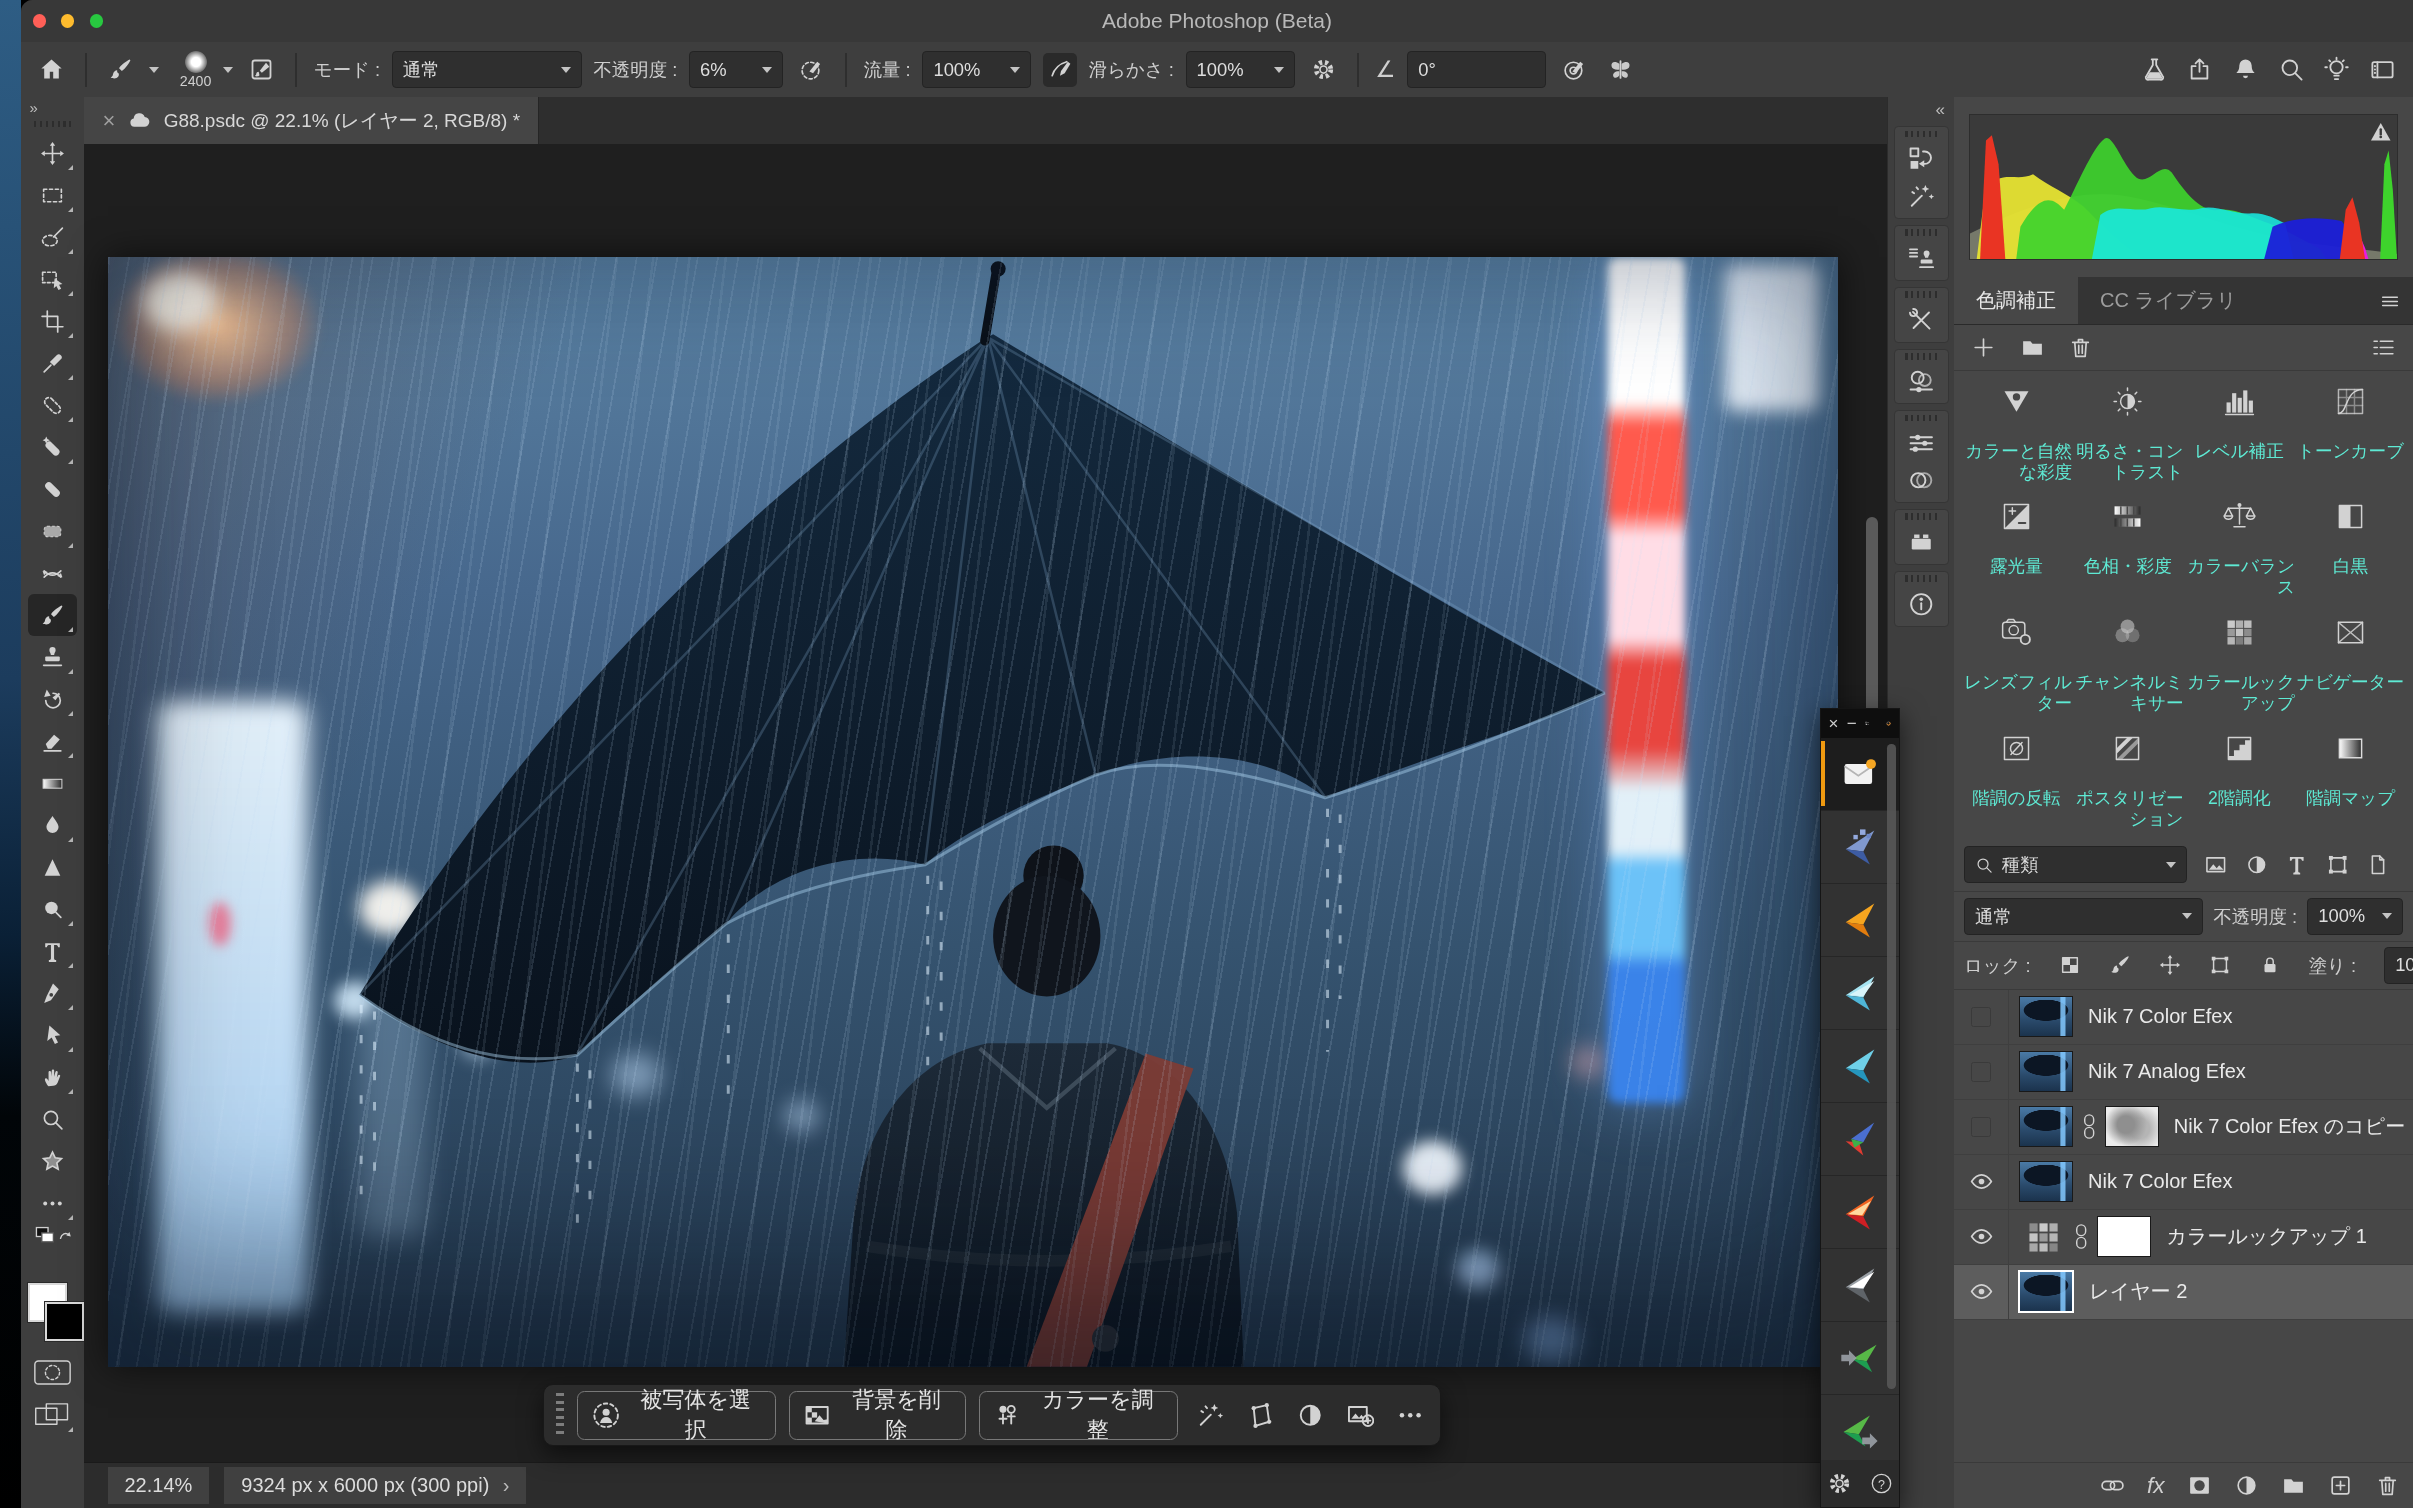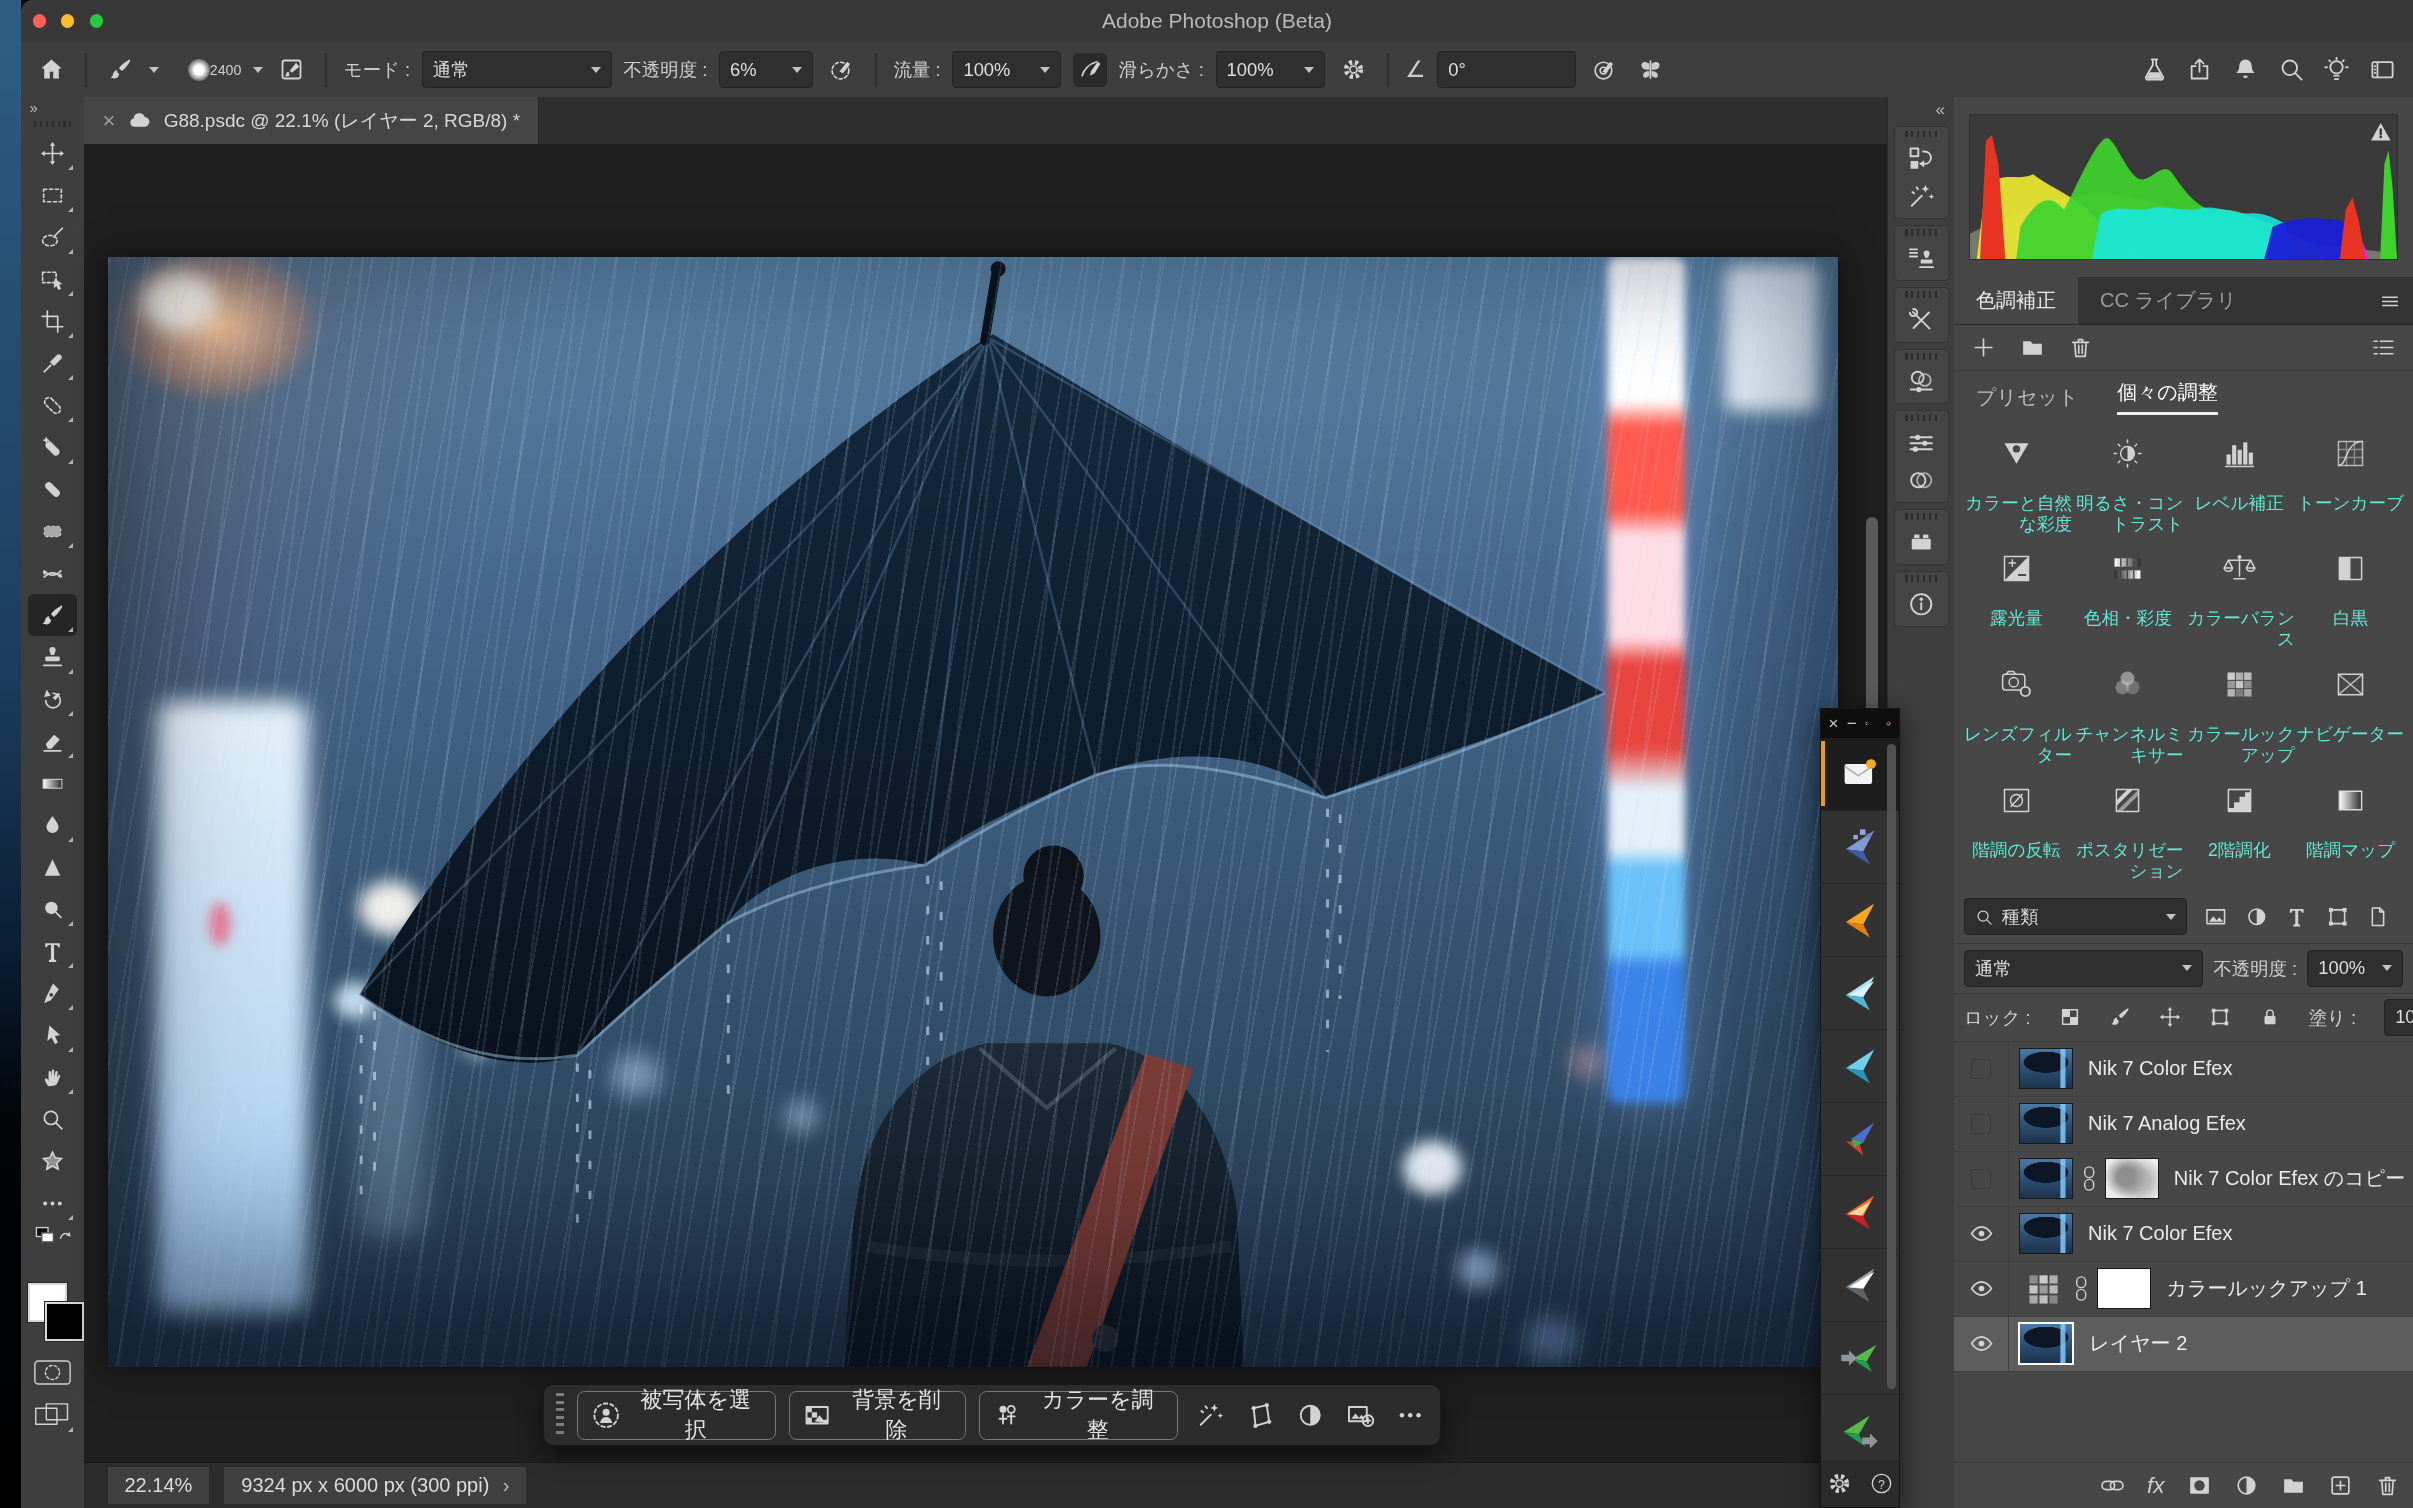--- a/index.html
+++ b/index.html
@@ -15,21 +15,21 @@
   .lbl{font-size:18.4px;color:#cfcfcf;white-space:nowrap}
   
   #wallpaper{left:0;top:0;width:21px;height:1508px;background:linear-gradient(#2e5d84,#1c3c5d 45%,#0a2036 62%,#010508 74%,#000)}
   #window{left:21px;top:0;right:0;bottom:0;background:#222;border-top-left-radius:11.7px;overflow:hidden}
   #titlebar{left:0;right:0;top:0;height:42px;background:#383838;border-bottom:0.8px solid #292929}
   .tl{width:13.4px;height:13.4px;border-radius:50%;position:absolute;top:14.2px}
   #title{left:0;right:0;top:0;height:42px;line-height:42px;text-align:center;font-size:21px;color:#b9b9b9}
   #optionsbar{left:0;right:0;top:42px;height:55px;background:#3e3e3e;border-bottom:1.7px solid #262626;display:flex;align-items:center;padding:0 13.4px;gap:11.7px}
   .obicon{width:34px;height:34px;display:flex;align-items:center;justify-content:center}
   .chip{background:#2a2a2a;border-radius:5px}
-  #brushprev{display:flex;flex-direction:row;align-items:center;line-height:1;margin-left:17px}
+  #brushprev{display:flex;flex-direction:column;align-items:center;line-height:1;margin-left:9px}
   #brushprev .dot{width:22px;height:22px;border-radius:50%;background:radial-gradient(circle,#fff 0 30%,rgba(255,255,255,.25) 70%,transparent 75%)}
   #brushprev .num{font-size:14.2px;color:#cfcfcf;margin-top:1.7px}
   
   #toolbar{left:0;top:97px;width:63px;bottom:0;background:#3e3e3e;border-right:0.8px solid #2c2c2c;display:flex;flex-direction:column;align-items:center}
   #toolbar .hdr{font-size:15px;color:#bdbdbd;letter-spacing:1.7px;height:22px;line-height:22px;align-self:flex-start;padding-left:8.4px}
   .grip{width:37px;height:6.7px;background:repeating-linear-gradient(90deg,#2d2d2d 0 2.5px,transparent 2.5px 5.9px);margin:1.7px 0 5px}
   .tool{width:49px;height:42px;display:flex;align-items:center;justify-content:center;position:relative;flex:0 0 auto}
   .tool.sel{background:#262626;border-radius:5.9px}
   .tool .cor{position:absolute;right:4.2px;bottom:4.2px;width:0;height:0;border-left:5.9px solid transparent;border-bottom:5.9px solid #b5b5b5}
   #colors{position:relative;width:59px;height:99px;margin-top:3.4px}
@@ -1103,24 +1103,20 @@
           <svg width="25" height="25" viewBox="0 0 30 30">
             <use href="#i-trash"></use>
           </svg>
         </span>
       <span style="margin-left:auto">
           <svg width="25" height="25" viewBox="0 0 30 30">
             <use href="#i-listbig"></use>
           </svg>
         </span>
     </div>
-    <div id="subtabs">
-      <span class="off">プリセット</span>
-      <span class="on">個々の調整</span>
-    </div>
     <div id="adjgrid">
       <div class="acell">
           <svg width="37" height="37" viewBox="0 0 44 44">
             <use href="#i-a1"></use>
           </svg>
           <span class="alab">カラーと自然な彩度</span>
         </div>
       <div class="acell">
           <svg width="37" height="37" viewBox="0 0 44 44">
             <use href="#i-a2"></use>

